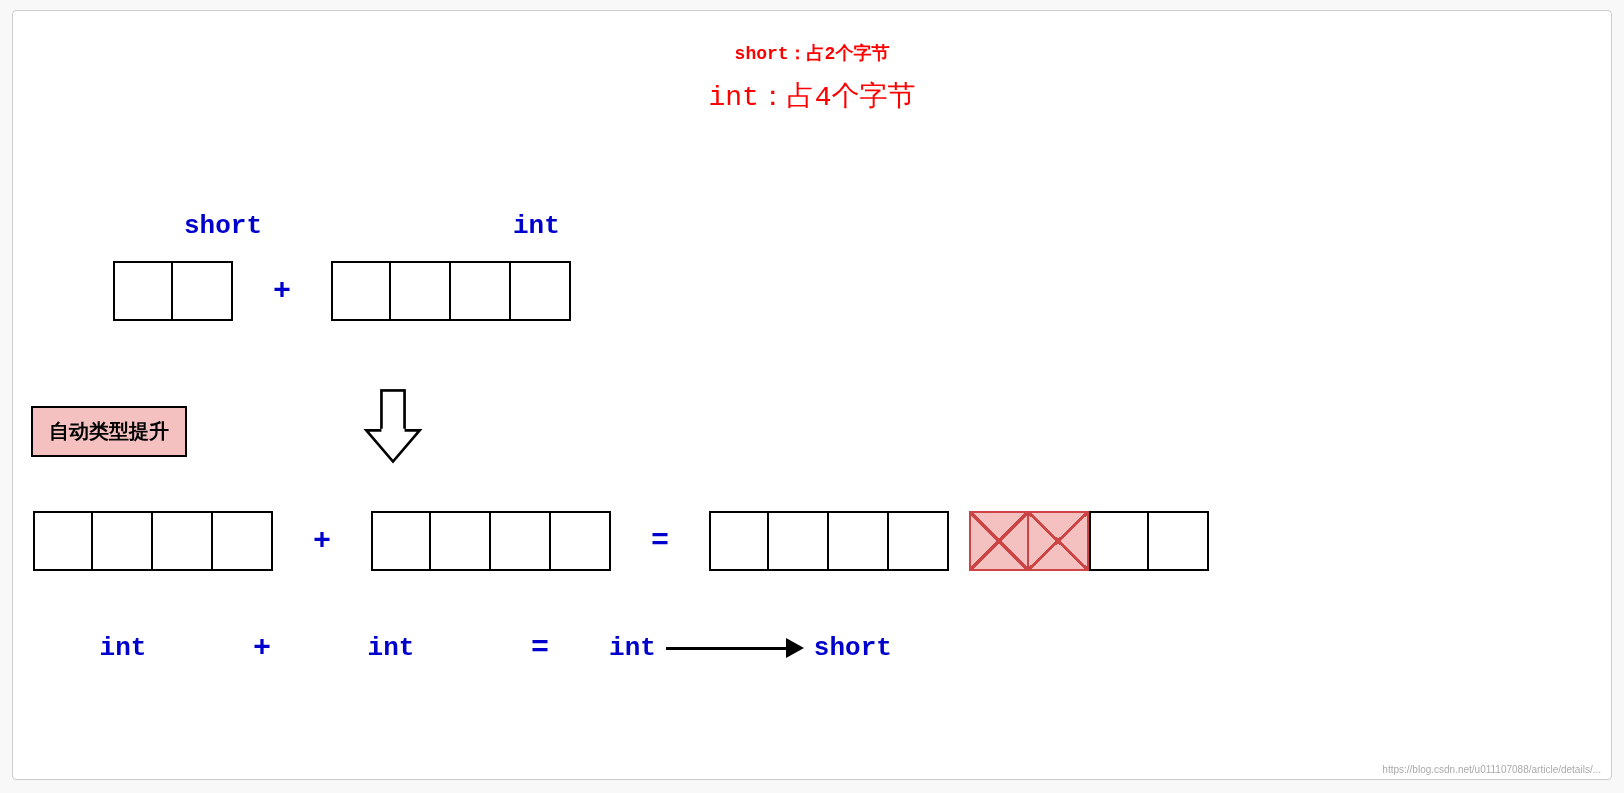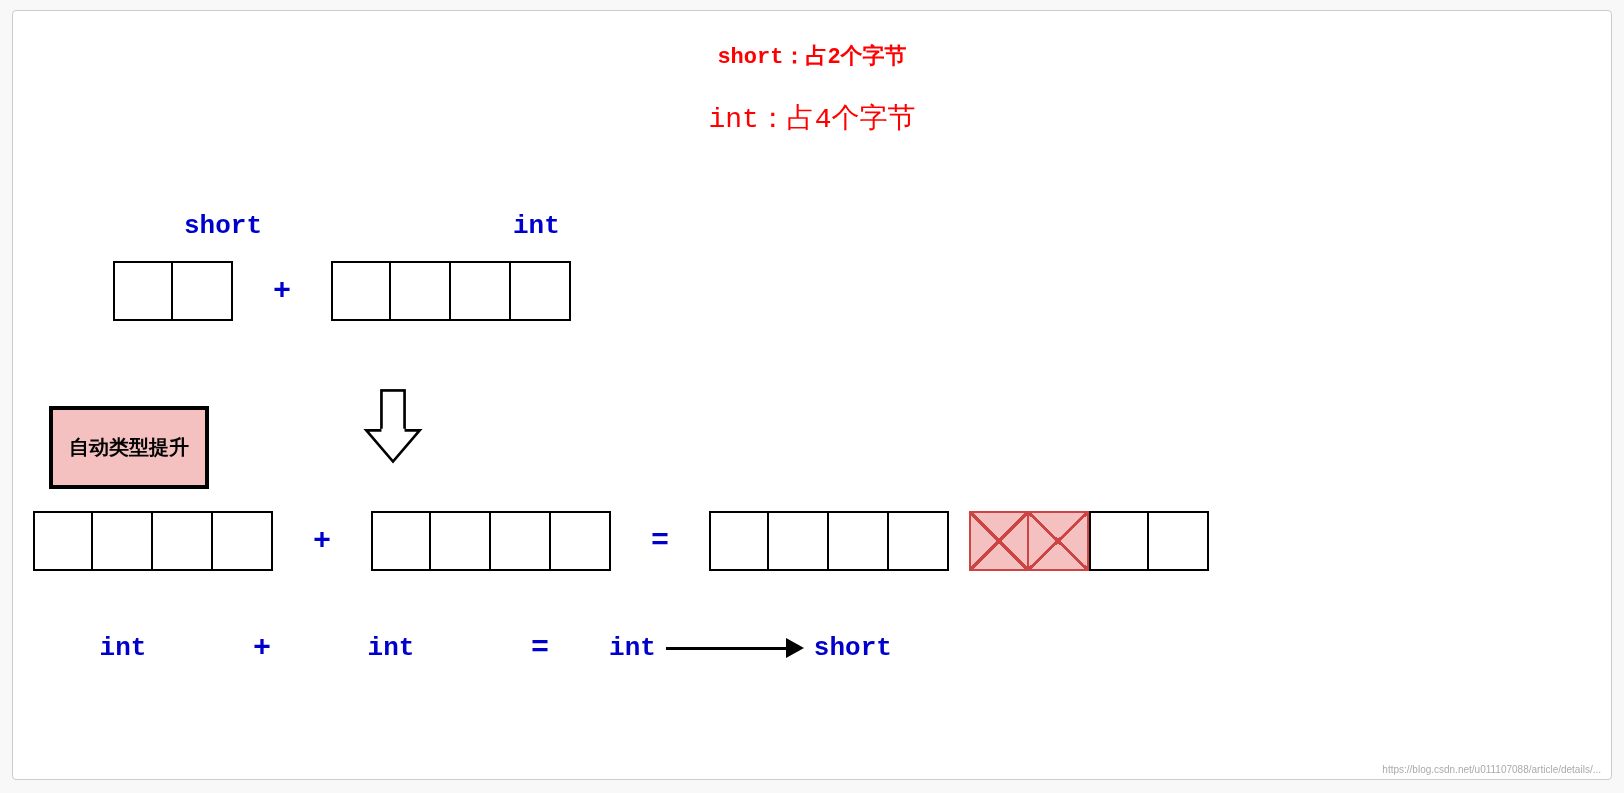--- a/index.html
+++ b/index.html
@@ -21,23 +21,23 @@
       position: relative;
     }
 
     
     .top-labels {
       text-align: center;
       padding-top: 30px;
     }
     .label-short {
       color: #ff0000;
-      font-size: 22px;
-      font-weight: bold;
-      margin-bottom: 28px;
+      font-size: 18px;
+      font-weight: bold;
+      margin-bottom: 12px;
     }
     .label-int {
       color: #ff0000;
       font-size: 28px;
       font-weight: normal;
     }
 
     
     .diagram-area {
       position: absolute;
@@ -124,24 +124,24 @@
         linear-gradient(to bottom left, transparent calc(50% - 1.5px), #cc4444 calc(50% - 1.5px), #cc4444 calc(50% + 1.5px), transparent calc(50% + 1.5px));
     }
     .box-cell-red + .box-cell-red {
       border-left: none;
     }
 
     
     .auto-type-label {
       position: absolute;
       top: 195px;
-      left: 36px;
+      left: 18px;
       background: #f5c0c0;
-      border: 4px solid #000000;
-      padding: 24px 16px;
+      border: 2px solid #000000;
+      padding: 10px 16px;
       font-size: 20px;
       color: #000;
       font-family: 'SimHei', '黑体', sans-serif;
       font-weight: bold;
     }
 
     
     .down-arrow {
       position: absolute;
       top: 175px;

